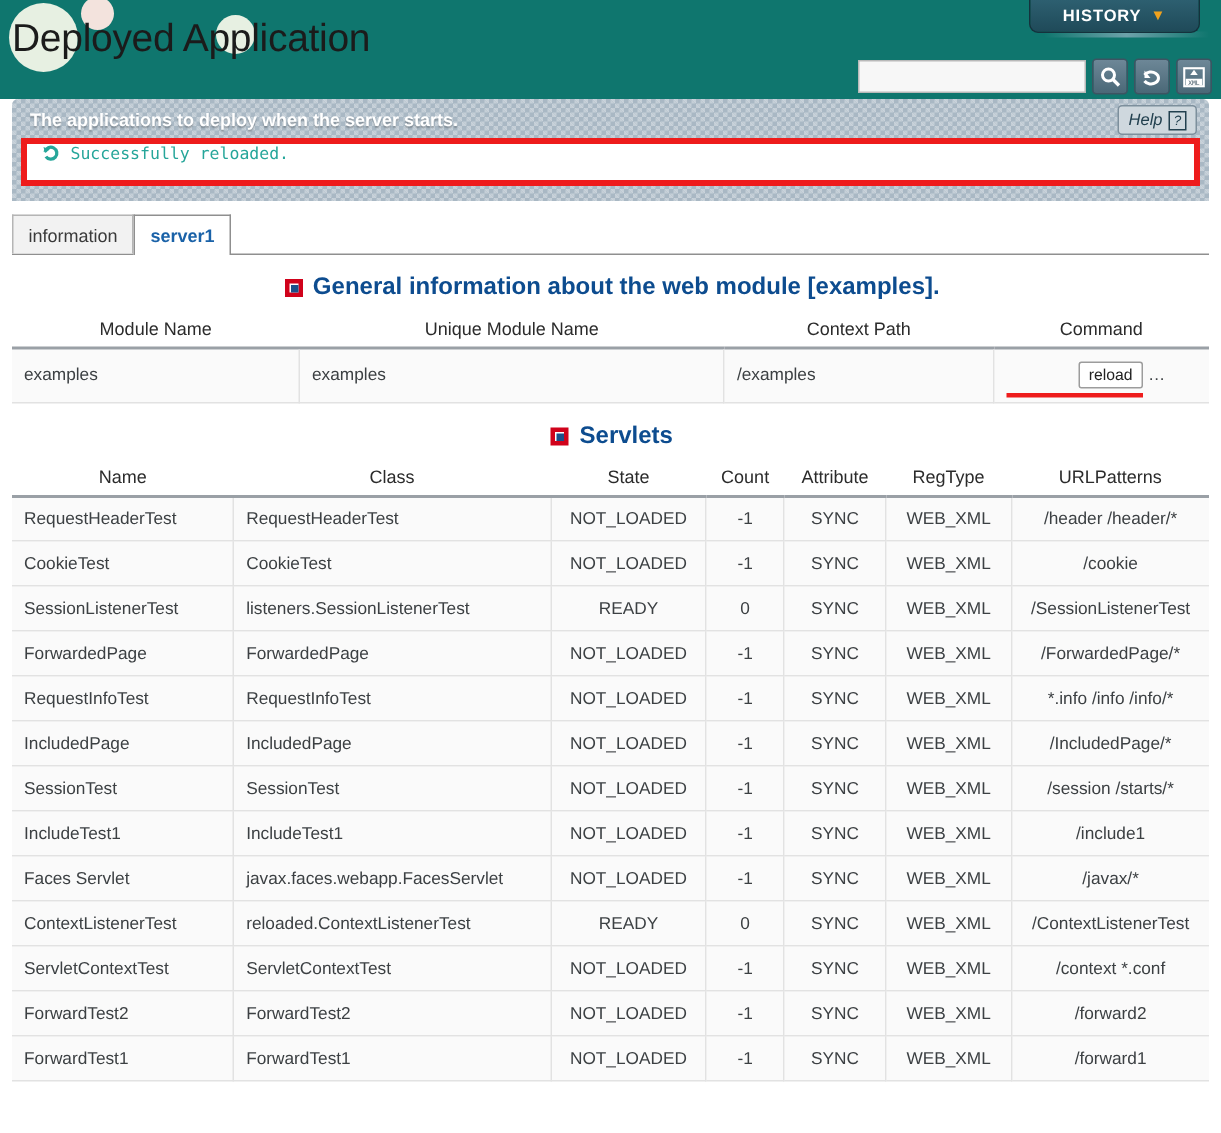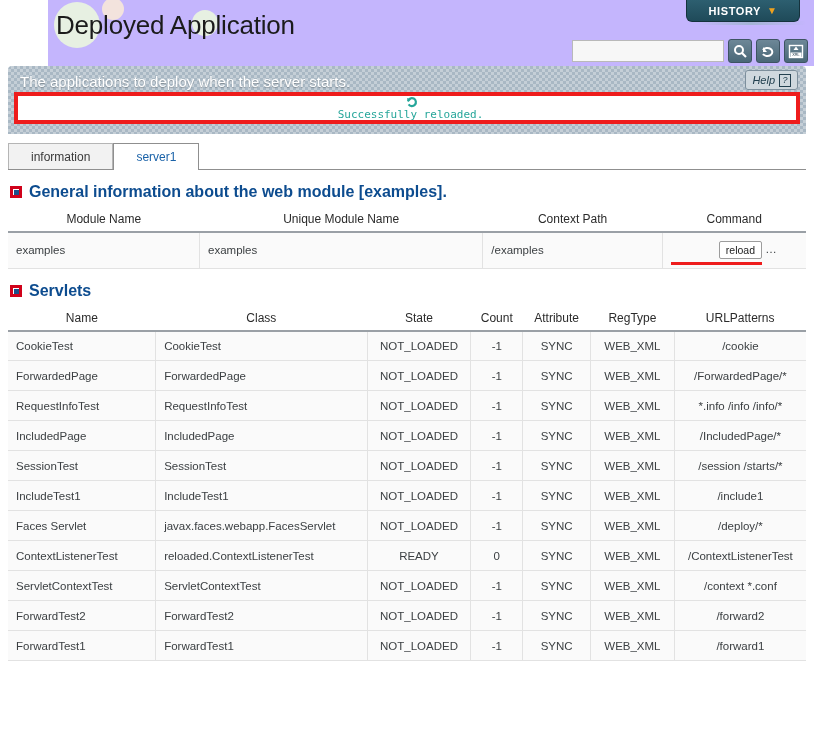--- a/index.html
+++ b/index.html
@@ -8,22 +8,21 @@
     width: 814px; height: 755px;
     background: #ffffff;
     font-family: "Liberation Sans", sans-serif;
     overflow: hidden;
   }
 
   
   .top-header {
     position: relative;
     height: 66px;
-    background: #c4b5fd;
-    margin-left: 48px;
+    background: #0f766e;
   }
   .deco { position: absolute; border-radius: 50%; }
   .deco-1 { left: 6px;  top: 2px;  width: 46px; height: 46px; background: #e7f0e2; }
   .deco-2 { left: 54px; top: -2px; width: 22px; height: 22px; background: #f3e3dd; }
   .deco-3 { left: 144px; top: 10px; width: 26px; height: 26px; background: #e7f0e2; }
 
   .page-title {
     position: absolute;
     left: 8px; top: 10px;
     font-size: 26px;
@@ -93,22 +92,22 @@
     background-image:
       linear-gradient(45deg, rgba(255,255,255,.33) 25%, transparent 25%, transparent 75%, rgba(255,255,255,.33) 75%),
       linear-gradient(45deg, rgba(255,255,255,.33) 25%, transparent 25%, transparent 75%, rgba(255,255,255,.33) 75%);
     background-size: 6px 6px;
     background-position: 0 0, 3px 3px;
     border-radius: 4px 4px 0 0;
   }
   .desc-text {
     position: absolute;
     left: 12px; top: 7px;
-    font-size: 15px;
-    font-weight: normal;
+    font-size: 12px;
+    font-weight: bold;
     color: #ffffff;
     text-shadow: 0 1px 1px rgba(0,0,0,.25);
     white-space: nowrap;
   }
   .help-btn {
     position: absolute;
     right: 8px; top: 4px;
     height: 20px;
     padding: 0 6px;
     background: #cfd8de;
@@ -127,66 +126,67 @@
     font-size: 9px; line-height: 1;
   }
 
   
   .msg-outline {
     position: absolute;
     left: 6px; top: 26px; right: 6px;
     height: 32px;
     border: 4px solid #ee1c1c;
     background: #ffffff;
-    display: flex; align-items: center; flex-direction: column;
+    display: flex; align-items: flex-start;
   }
   .msg-icon { margin-left: 10px; display: flex; align-items: center; }
   .msg-text {
     margin-left: 7px;
     font-family: "DejaVu Sans Mono", monospace;
     font-size: 11px;
     color: #26a69a;
     white-space: nowrap;
   }
 
   
   .tabs {
     display: flex;
     align-items: flex-end;
     margin: 8px 8px 0 8px;
     height: 28px;
     border-bottom: 1px solid #8f8f8f;
   }
   .tab {
     height: 26px;
-    padding: 0 22px;
+    padding: 0 10px;
     display: flex; align-items: center;
     font-size: 12px;
     border: 1px solid #b5b5b5;
     border-bottom: none;
     cursor: pointer;
     position: relative;
   }
   .tab-inactive {
     background: #f2f2f2;
     color: #3a3a3a;
   }
   .tab-active {
     background: #ffffff;
     color: #1a62a8;
-    font-weight: normal;
+    font-weight: bold;
     margin-bottom: -1px;
     height: 27px;
     border-color: #8f8f8f;
   }
 
   
   .section-head {
     display: flex; align-items: center; gap: 7px;
     margin: 13px 8px 6px 10px;
+    justify-content: center;
   }
   .sq-icon {
     width: 12px; height: 12px;
     background: #d0021b;
     display: inline-block;
     position: relative;
     flex: 0 0 auto;
   }
   .sq-icon::after {
     content: "";
@@ -392,29 +392,47 @@
       <th>Class</th>
       <th>State</th>
       <th>Count</th>
       <th>Attribute</th>
       <th>RegType</th>
       <th>URLPatterns</th>
     </tr>
   </thead>
   <tbody>
       <tr>
+        <td>RequestHeaderTest</td>
+        <td>RequestHeaderTest</td>
+        <td class="center">NOT_LOADED</td>
+        <td class="center">-1</td>
+        <td class="center">SYNC</td>
+        <td class="center">WEB_XML</td>
+        <td class="center">/header /header/*</td>
+      </tr>
+      <tr>
         <td>CookieTest</td>
         <td>CookieTest</td>
         <td class="center">NOT_LOADED</td>
         <td class="center">-1</td>
         <td class="center">SYNC</td>
         <td class="center">WEB_XML</td>
         <td class="center">/cookie</td>
       </tr>
       <tr>
+        <td>SessionListenerTest</td>
+        <td>listeners.SessionListenerTest</td>
+        <td class="center">READY</td>
+        <td class="center">0</td>
+        <td class="center">SYNC</td>
+        <td class="center">WEB_XML</td>
+        <td class="center">/SessionListenerTest</td>
+      </tr>
+      <tr>
         <td>ForwardedPage</td>
         <td>ForwardedPage</td>
         <td class="center">NOT_LOADED</td>
         <td class="center">-1</td>
         <td class="center">SYNC</td>
         <td class="center">WEB_XML</td>
         <td class="center">/ForwardedPage/*</td>
       </tr>
       <tr>
         <td>RequestInfoTest</td>
@@ -452,21 +470,21 @@
         <td class="center">WEB_XML</td>
         <td class="center">/include1</td>
       </tr>
       <tr>
         <td>Faces Servlet</td>
         <td>javax.faces.webapp.FacesServlet</td>
         <td class="center">NOT_LOADED</td>
         <td class="center">-1</td>
         <td class="center">SYNC</td>
         <td class="center">WEB_XML</td>
-        <td class="center">/deploy/*</td>
+        <td class="center">/javax/*</td>
       </tr>
       <tr>
         <td>ContextListenerTest</td>
         <td>reloaded.ContextListenerTest</td>
         <td class="center">READY</td>
         <td class="center">0</td>
         <td class="center">SYNC</td>
         <td class="center">WEB_XML</td>
         <td class="center">/ContextListenerTest</td>
       </tr>

